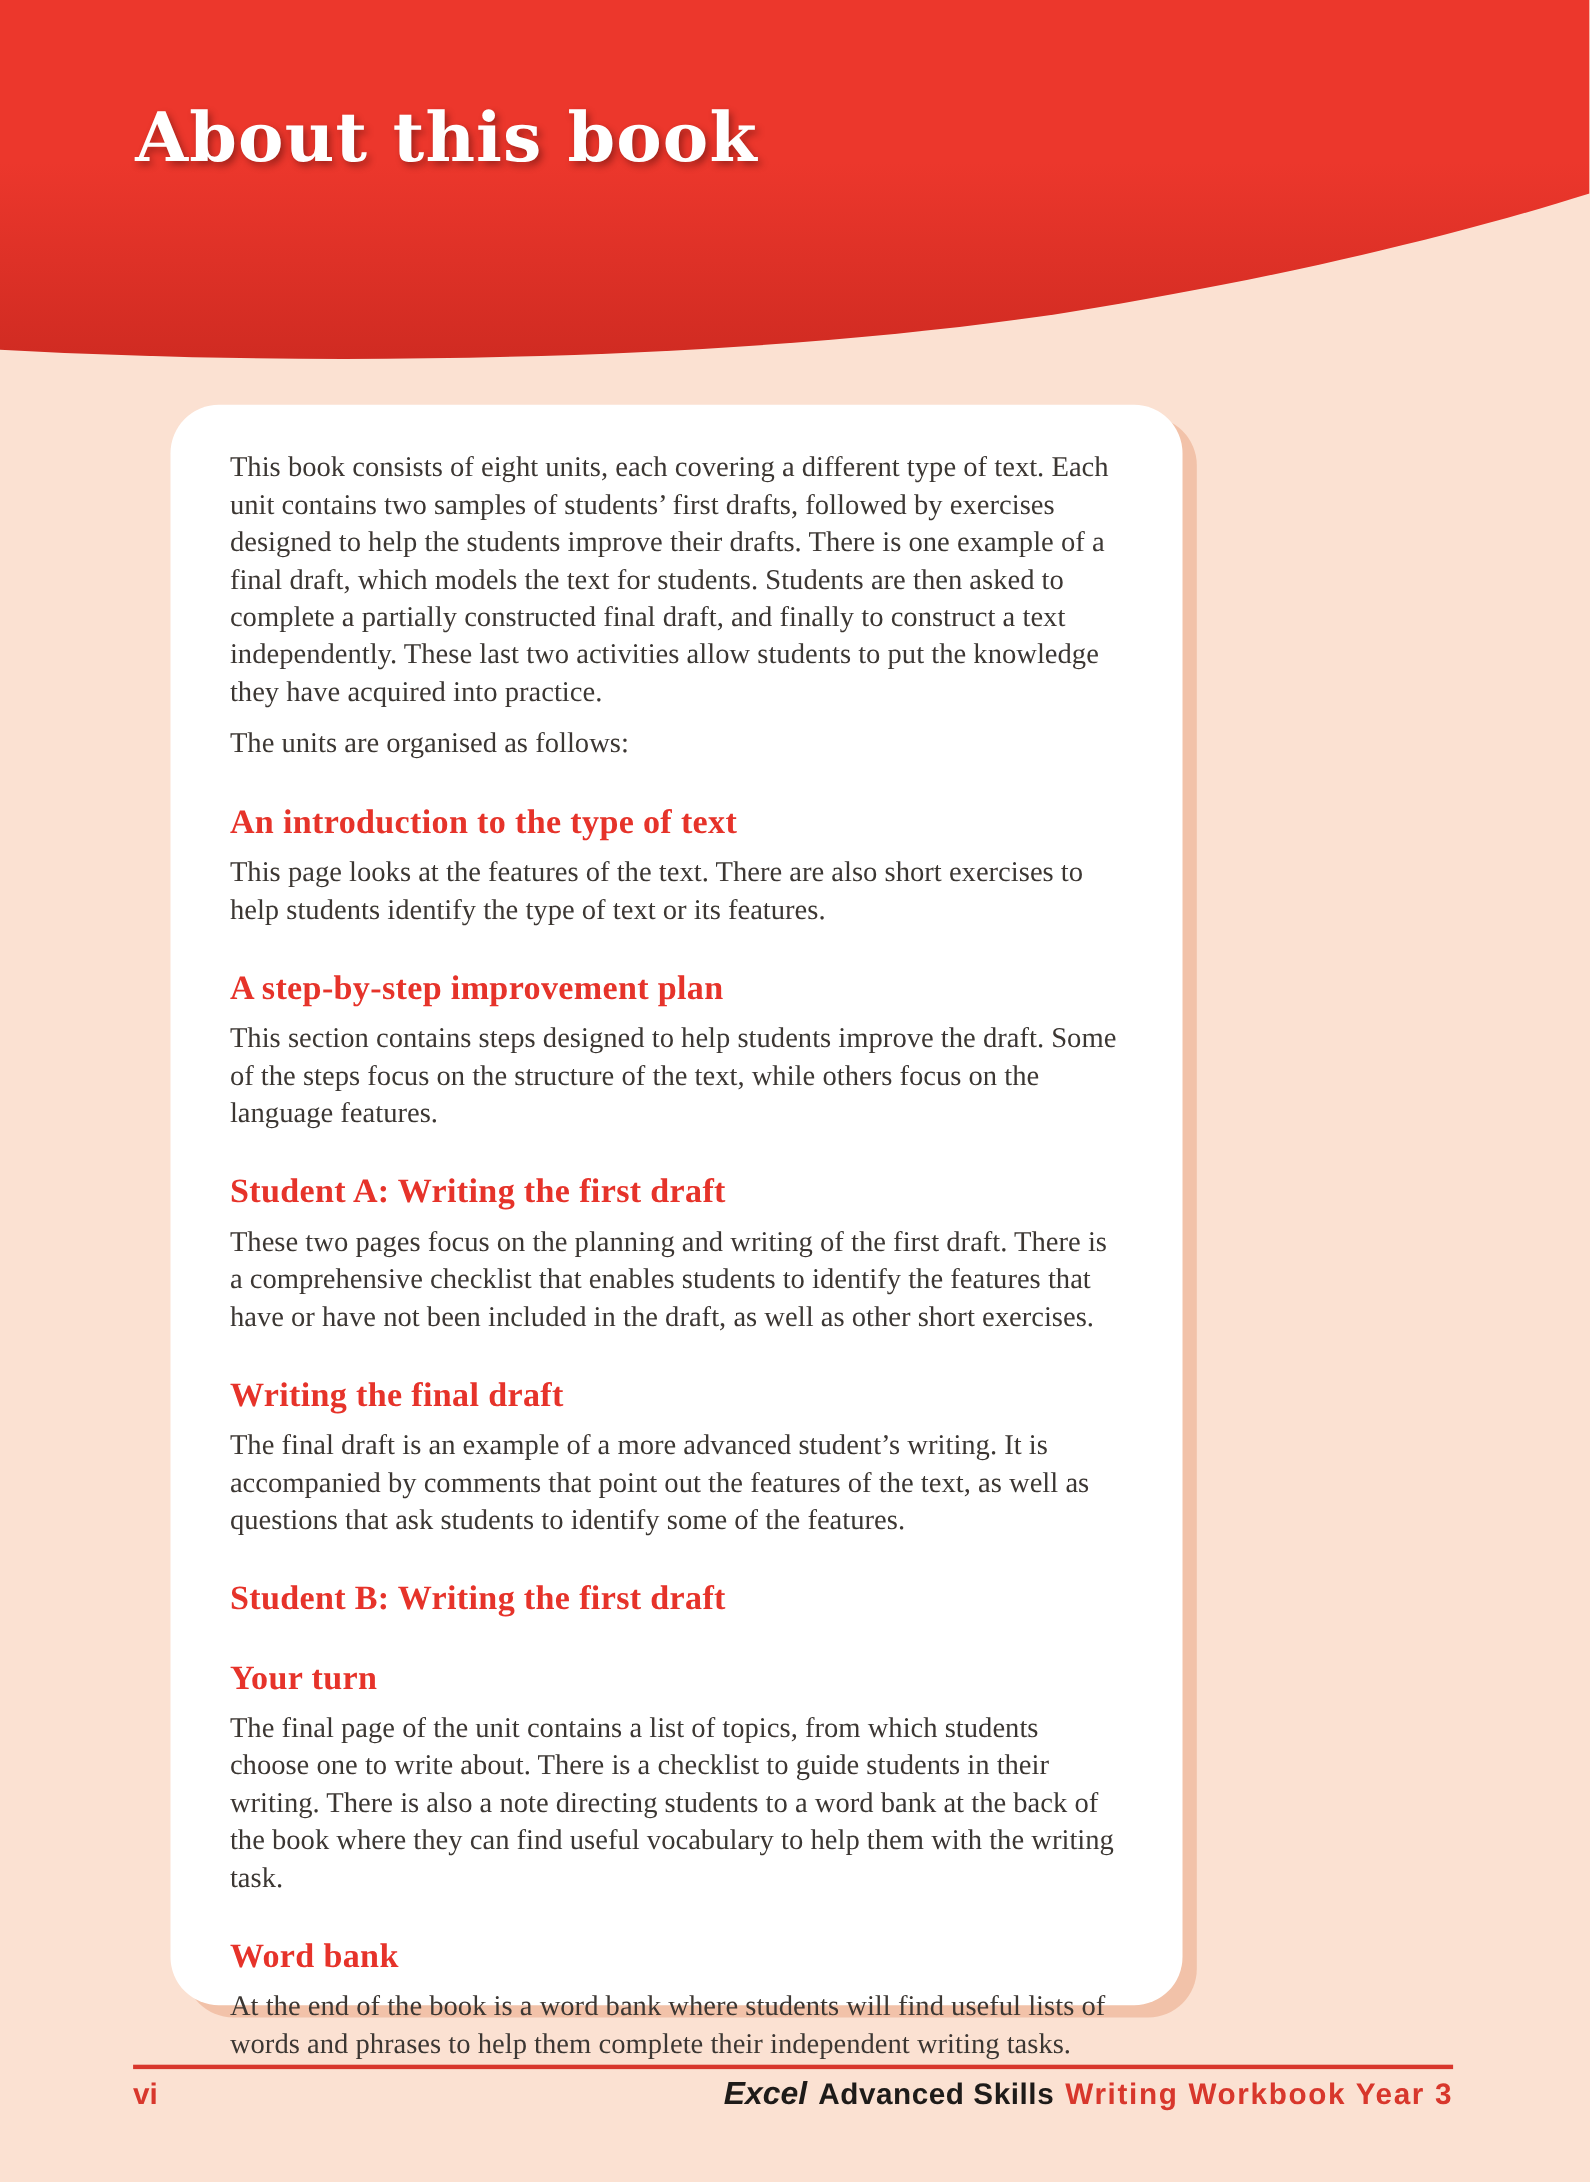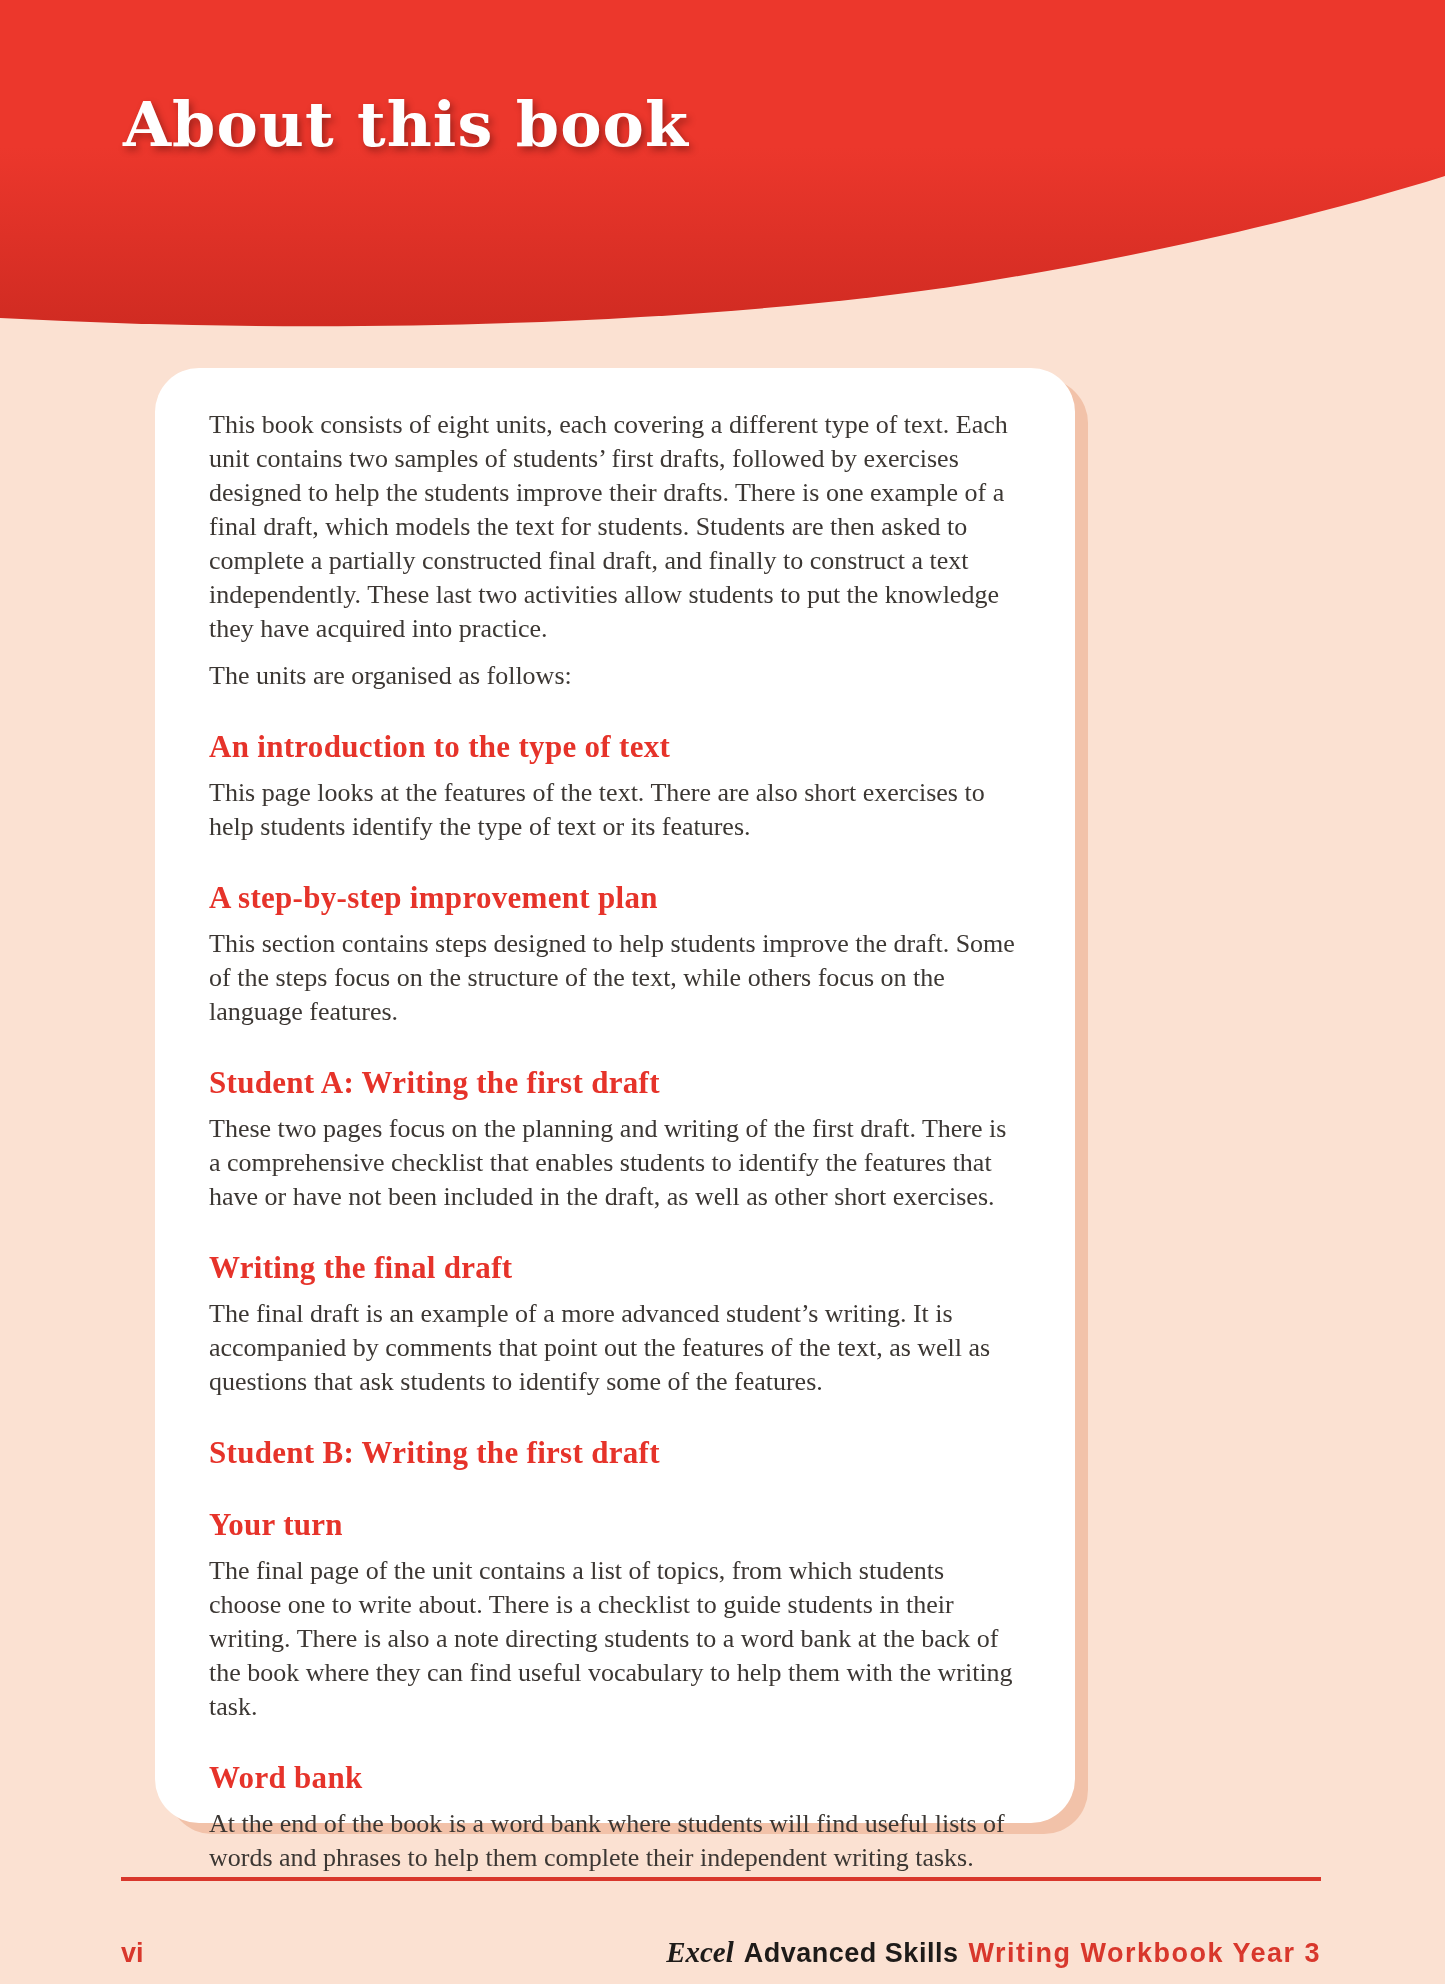--- a/index.html
+++ b/index.html
@@ -57,29 +57,29 @@
     margin:36px 0 11px 0;
   }
   .footer-rule{
     position:absolute;left:121px;top:1877px;
     width:1200px;height:4px;
     background:var(--red-footer);
   }
   .footer-row{
     position:absolute;left:121px;top:1888px;
     width:1200px;
-    display:flex;justify-content:space-between;align-items:baseline;margin-top:48px;
+    display:flex;justify-content:space-between;align-items:baseline;
   }
   .page-number{
     font-family:"Liberation Sans","DejaVu Sans",sans-serif;
     font-weight:bold;font-size:27px;color:var(--red-footer);
   }
   .brand{display:flex;align-items:baseline;gap:10px;}
   .brand-excel{
-    font-family:Liberation Serif, serif;
+    font-family:Liberation Sans, sans-serif;
     font-weight:bold;font-style:italic;
     font-size:29px;color:#1e1b19;
   }
   .brand-series{
     font-family:"Liberation Sans","DejaVu Sans",sans-serif;
     font-weight:bold;font-size:27px;color:#1e1b19;letter-spacing:0.5px;
   }
   .brand-title{
     font-family:"Liberation Sans","DejaVu Sans",sans-serif;
     font-weight:bold;font-size:27px;color:var(--red-footer);letter-spacing:1.5px;

